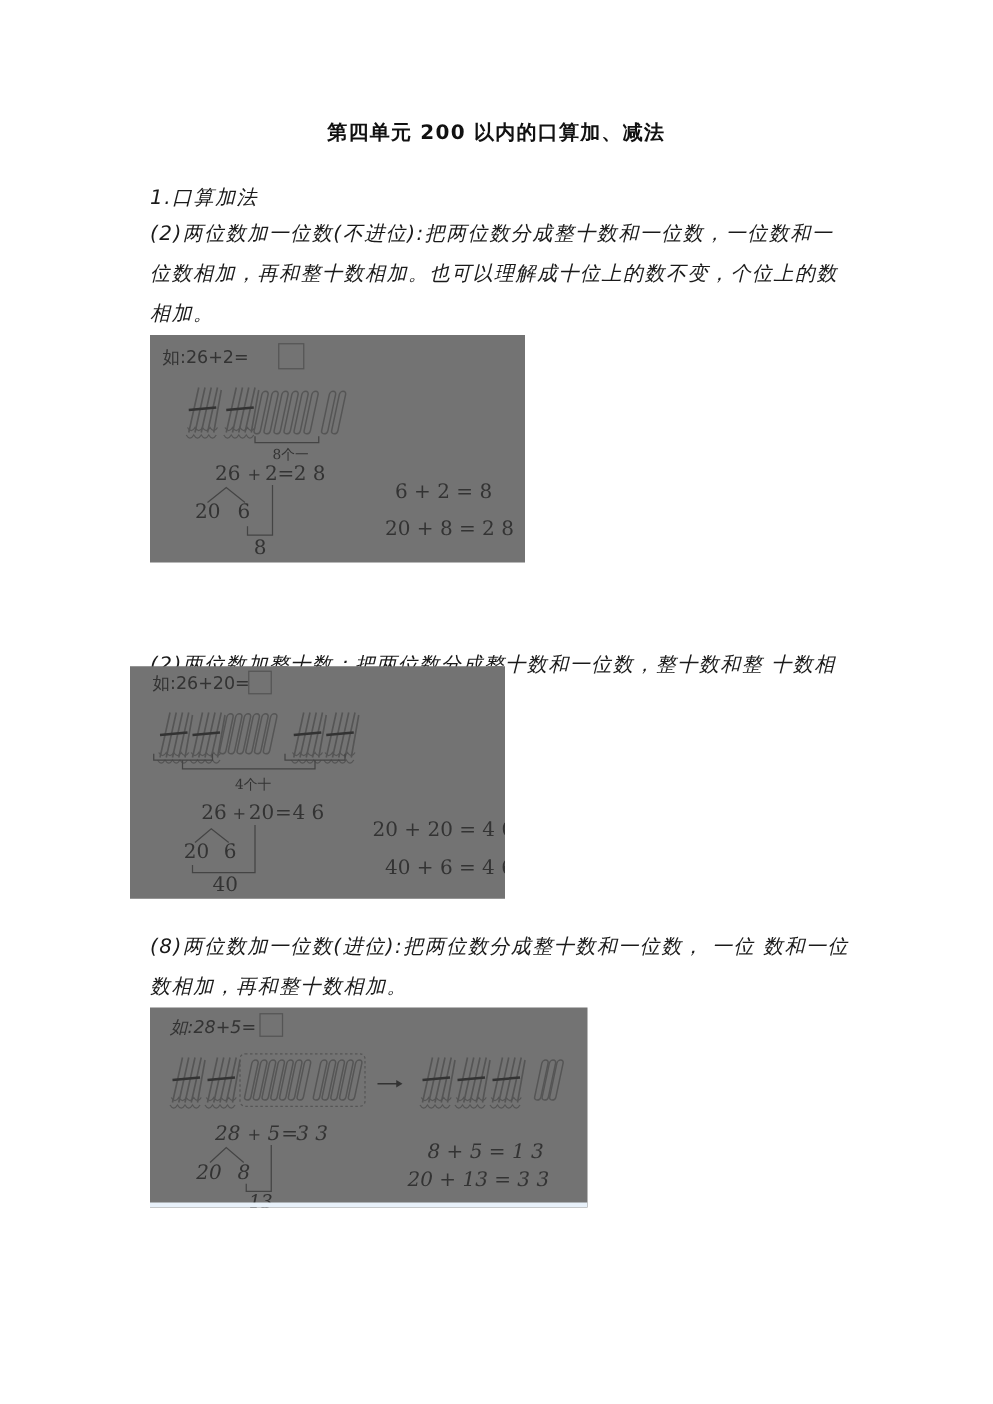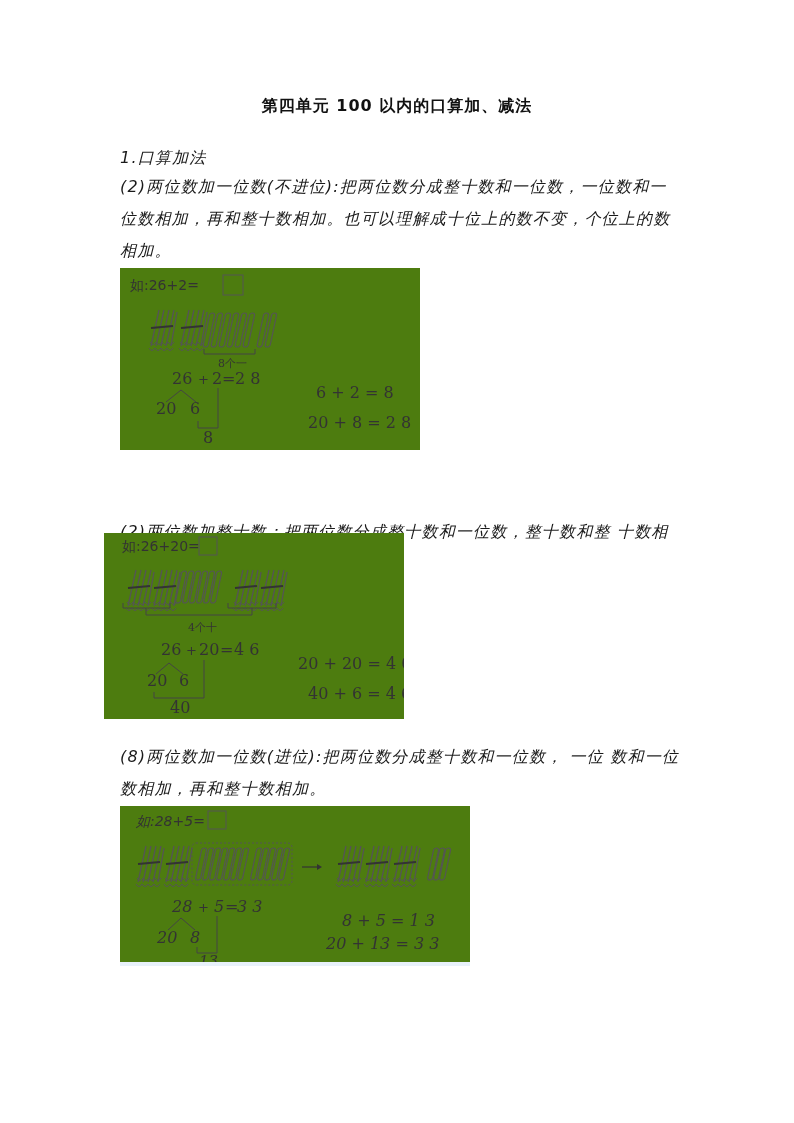--- a/index.html
+++ b/index.html
@@ -6,29 +6,29 @@
   body { width: 794px; height: 1123px; position: relative; overflow: hidden;
          font-family: "DejaVu Sans", "Liberation Sans", sans-serif; color: #111; }
   .title { position: absolute; top: 96px; left: 0; width: 794px; text-align: center;
            font-size: 16px; font-weight: bold; letter-spacing: 1px; }
   .para { position: absolute; left: 120px; width: 560px; font-size: 16px;
           line-height: 32px; letter-spacing: 1.2px; color: #1a1a1a; font-style: italic; }
   .h1 { top: 142px; }
   .p1 { top: 171px; }
   .p2 { top: 472px; margin-top: 44px; }
   .p3 { top: 741px; }
-  .fig { position: absolute; background: #4d7c0f; }
+  .fig { position: absolute; background: #737373; }
   .fig svg { display: block; }
   .num { font-family: "DejaVu Serif", "Liberation Serif", serif; fill: #333; }
   .lbl { font-family: "DejaVu Sans", sans-serif; fill: #333; }
 </style>
 </head>
 <body>
 
-<div class="title">第四单元 100 以内的口算加、减法</div>
+<div class="title">第四单元 200 以内的口算加、减法</div>
 
 <div class="para h1">1.口算加法</div>
 <div class="para p1">(2)两位数加一位数(不进位):把两位数分成整十数和一位数，一位数和一位数相加，再和整十数相加。也可以理解成十位上的数不变，个位上的数相加。</div>
 
 <div class="fig" style="left:120px; top:268px; width:300px; height:182px;">
   <svg width="300" height="182" viewBox="0 0 300 182">
     <defs>
       <g id="bundle">
         <path d="M4 40 L12 4 M9 40 L17 4 M14 40 L22 4 M19 40 L27 4 M24 40 L30 6" stroke="#555" stroke-width="1.3" fill="none"></path>
         <path d="M2 42 q3 5 6 0 q3 5 6 0 q3 5 6 0 q3 5 6 0" stroke="#555" fill="none"></path>

